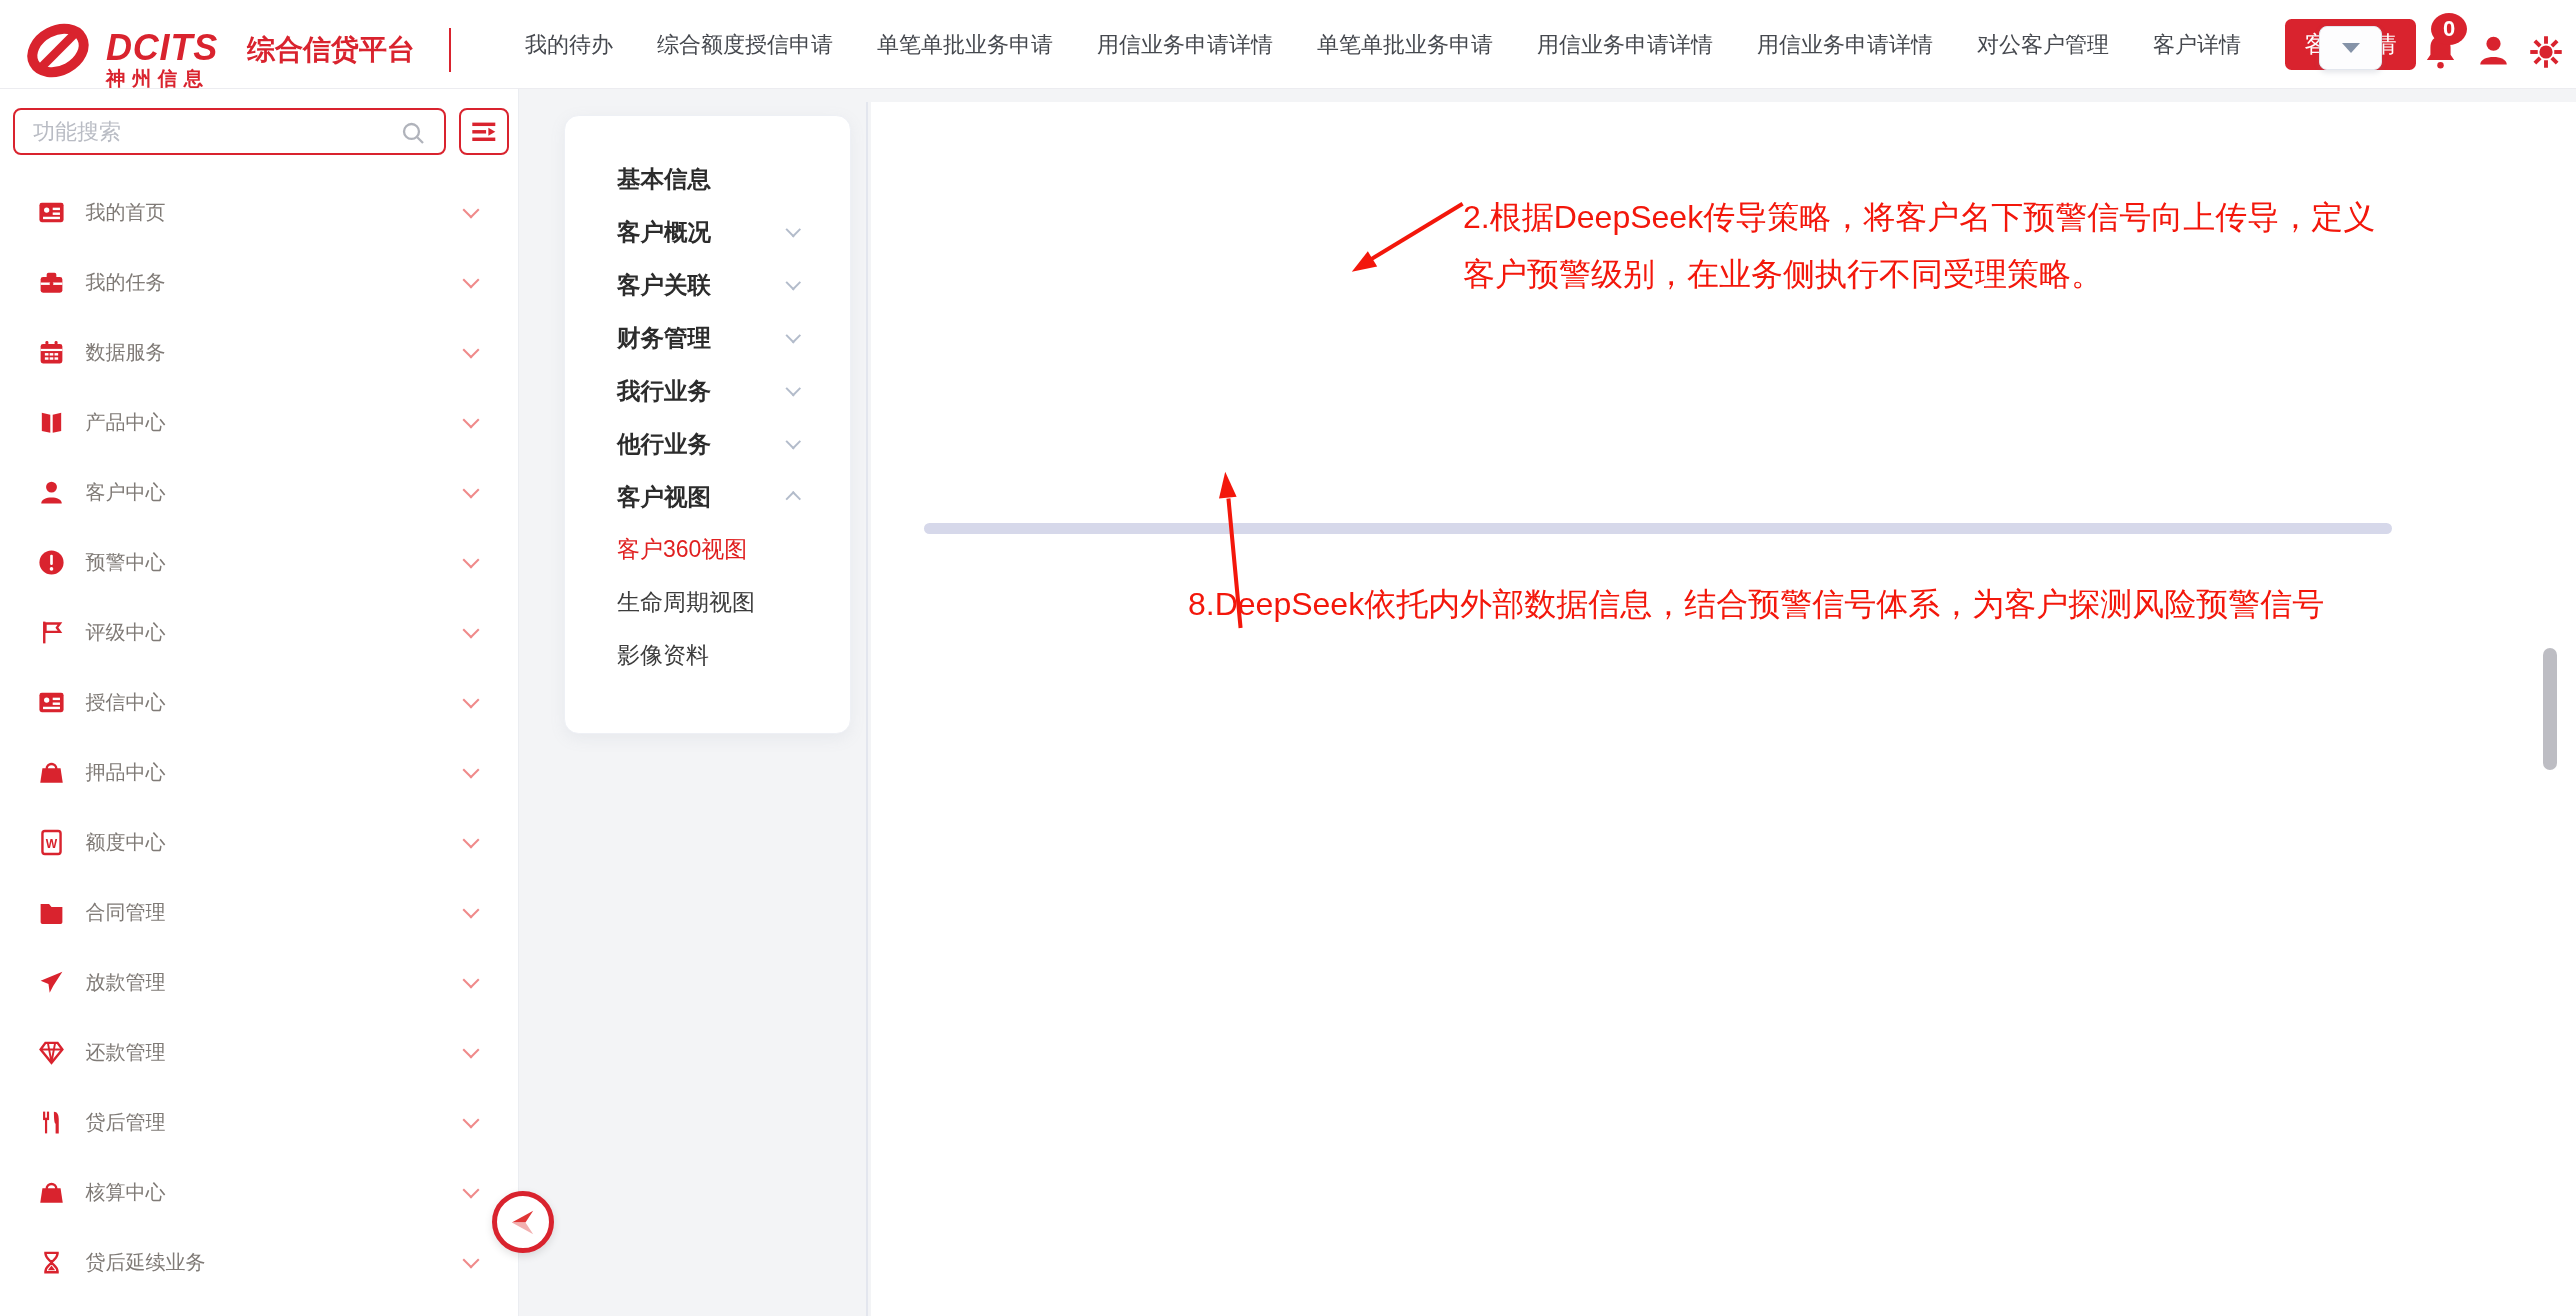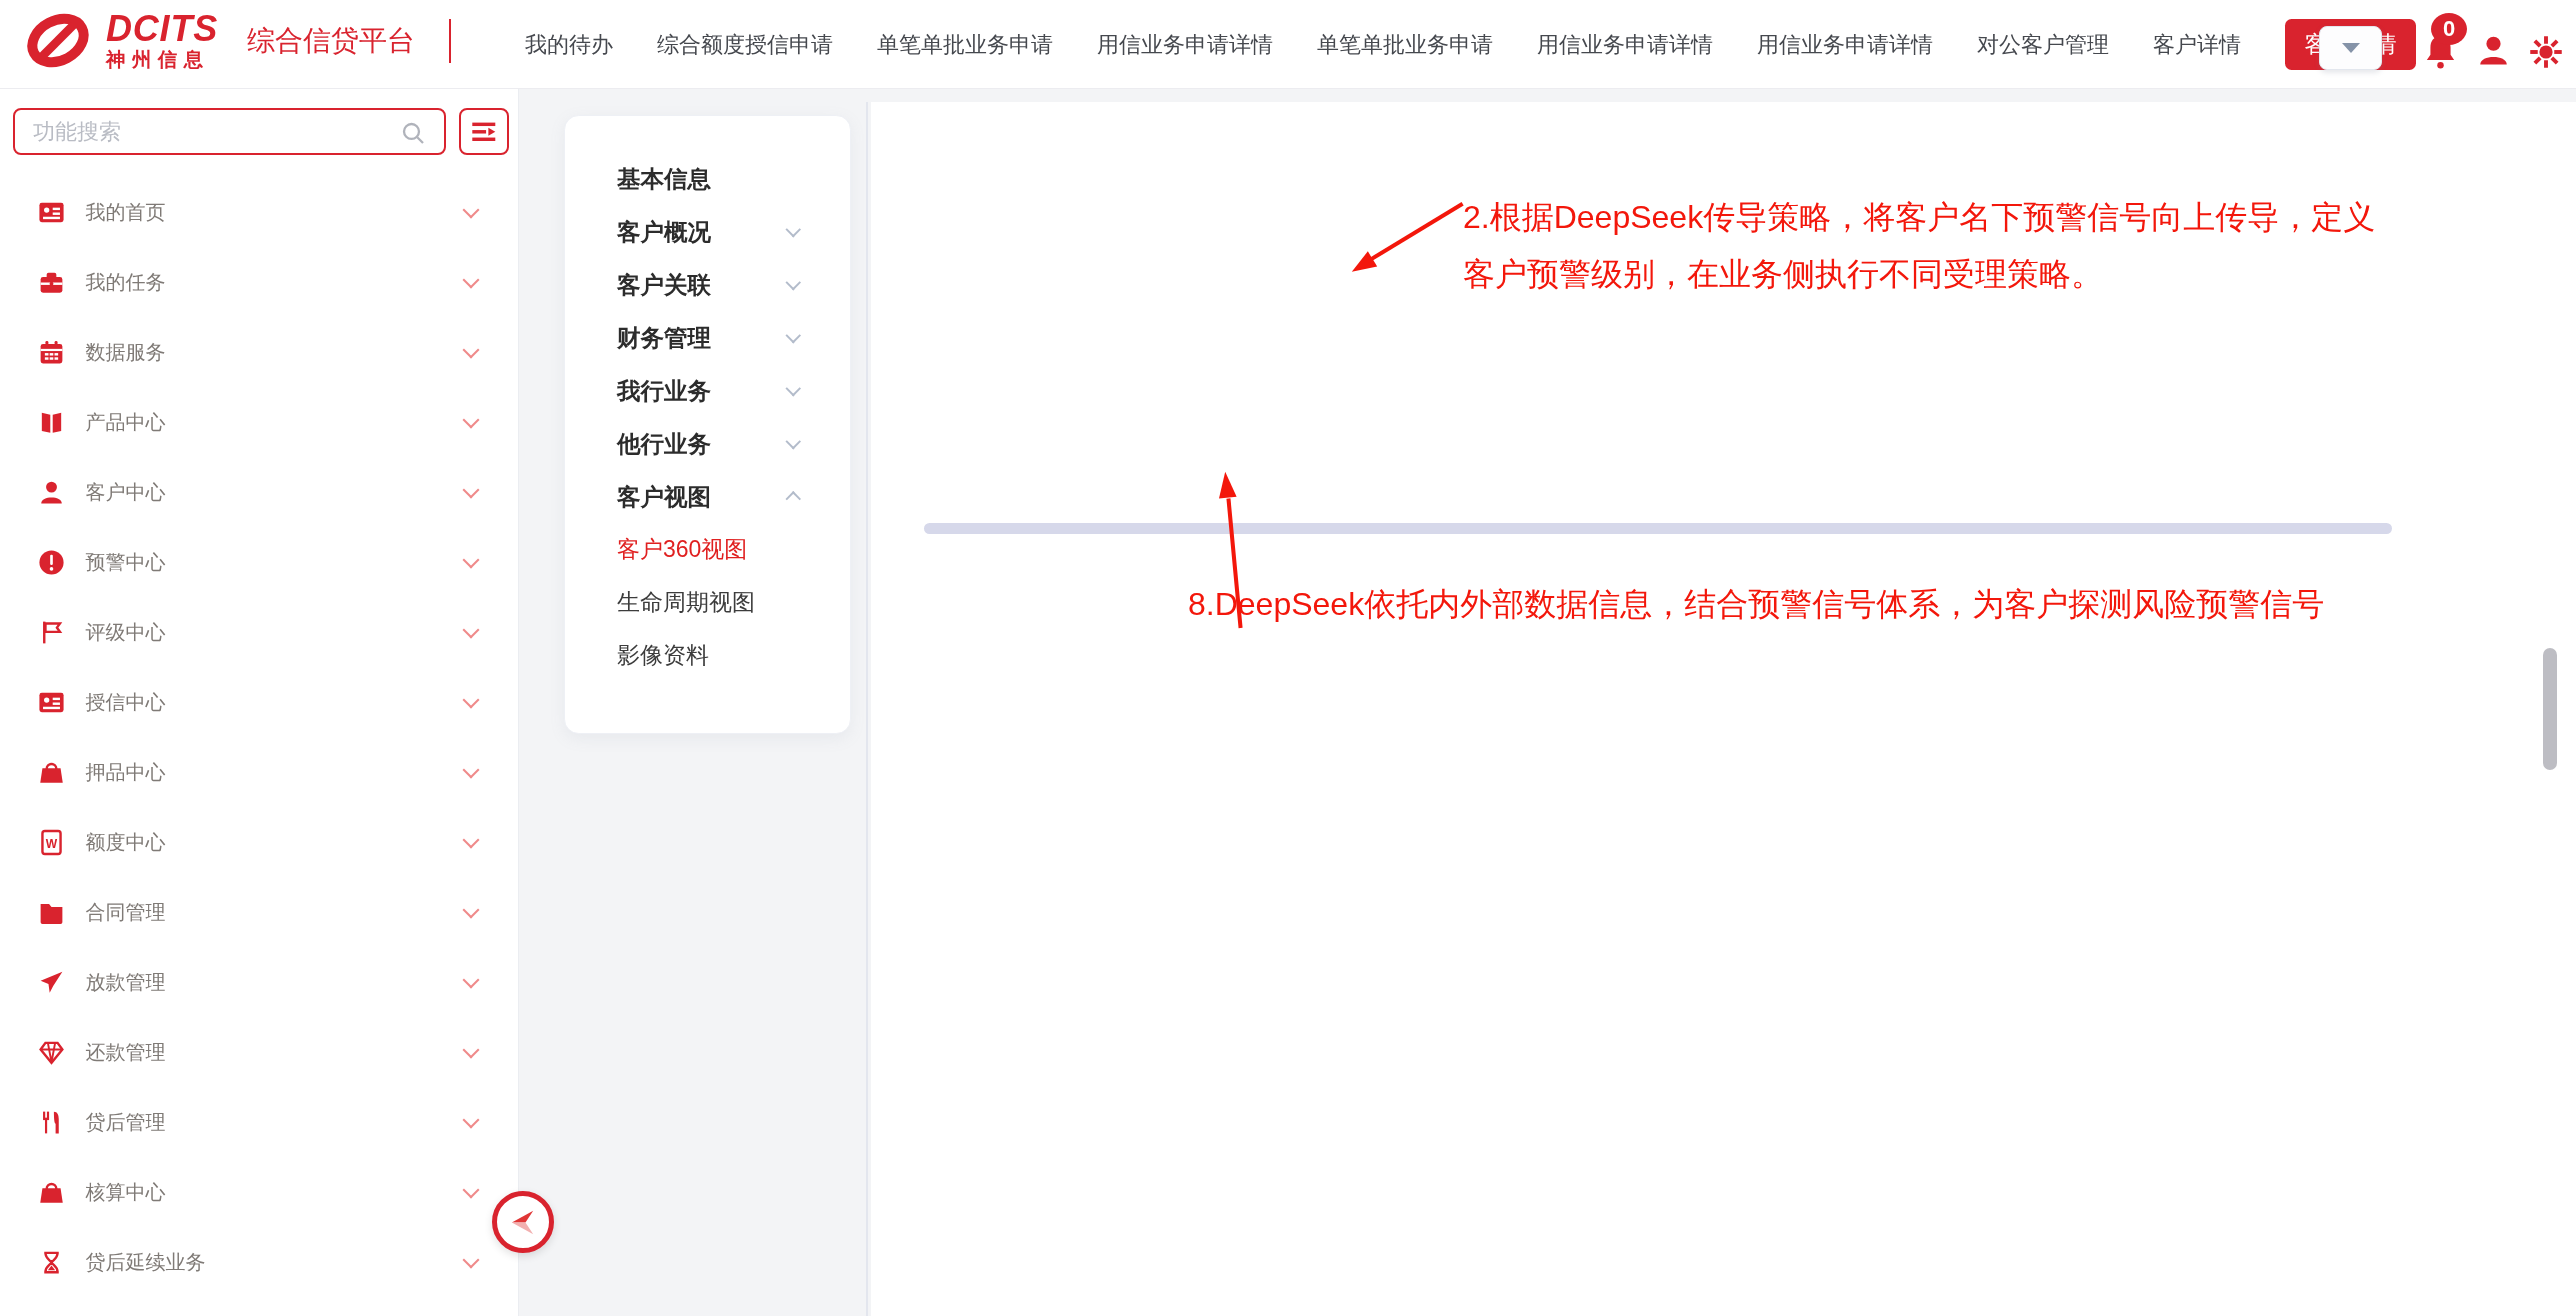--- a/index.html
+++ b/index.html
@@ -3,24 +3,24 @@
 <meta charset="utf-8">
 <style>
   * { margin:0; padding:0; box-sizing:border-box; }
   html,body { background:#f3f4f6; }
   body { font-family:"Liberation Sans","DejaVu Sans",sans-serif; }
   .app { position:relative; width:2576px; height:1317px; overflow:hidden; background:#f3f4f6; }
 
   
   .header { position:absolute; left:0; top:0; width:2576px; height:89px; background:#ffffff; border-bottom:0.8px solid #ececf0; z-index:30; }
   .logo-wrap { position:absolute; left:23px; top:11.3px; display:flex; align-items:center; gap:13px; }
-  .brand-block { display:flex; flex-direction:column; line-height:1; }
+  .brand-block { display:flex; flex-direction:column; line-height:1;margin-top:19px; }
   .brand-name { font-size:36px; font-weight:bold; font-style:italic; color:#d9232e; letter-spacing:0.8px; }
   .brand-sub { font-size:19.4px; font-weight:bold; color:#d9232e; letter-spacing:6.5px; margin-top:3.2px; }
-  .app-title { font-size:28px; font-weight:normal; color:#d9232e; margin-left:16px; }
+  .app-title { font-size:28px; font-weight:bold; color:#d9232e; margin-left:16px; }
   .title-divider { width:2.4px; height:44px; background:#d9232e; margin-left:21px; }
   .topnav { position:absolute; left:525px; top:0; height:89px; display:flex; align-items:center; gap:44px; }
   .topnav .nav-item { font-size:22px; color:#45484e; white-space:nowrap; cursor:pointer; }
   .nav-pill { background:#d9232e; color:#ffffff; font-size:23px; padding:9.7px 19.4px; border-radius:6.5px; white-space:nowrap; cursor:pointer; }
   .dd-btn { position:absolute; left:2319px; top:26px; width:63px; height:44px; background:#fdfdfe; border:0.8px solid #e3e7ee; border-radius:8px; box-shadow:0 2.4px 4.9px rgba(120,130,150,.18); display:flex; align-items:center; justify-content:center; }
   .caret-down { width:0; height:0; border-left:9px solid transparent; border-right:9px solid transparent; border-top:10.5px solid #8593a8; }
   .hdr-red-divider { position:absolute; left:2407px; top:23px; width:3.2px; height:45px; background:#d9232e; }
   .icon-btn { position:absolute; top:0; }
   .badge-zero { position:absolute; left:2431px; top:13px; width:36px; height:32px; background:#d9232e; border-radius:50%; color:#fff; font-size:22px; font-weight:bold; display:flex; align-items:center; justify-content:center; z-index:2; }
 

